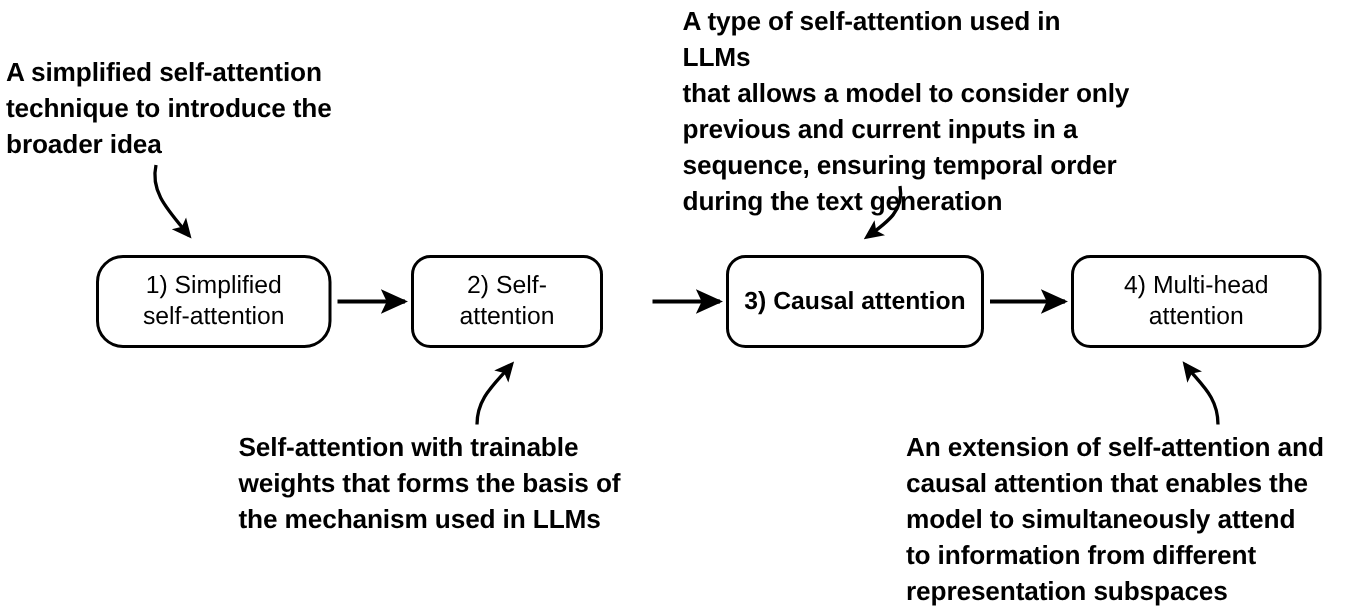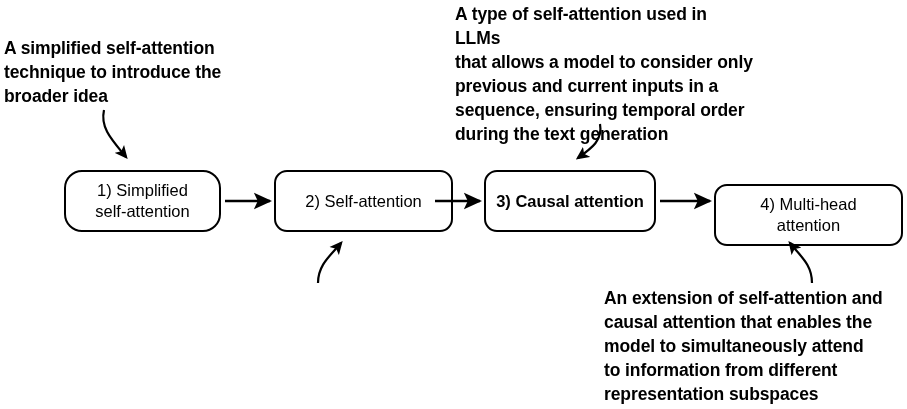--- a/index.html
+++ b/index.html
@@ -45,23 +45,23 @@
     text-align: center;
     font-family: "Liberation Sans", sans-serif;
     font-weight: normal;
     font-size: 16.5px;
     line-height: 21px;
     color: #000000;
     white-space: pre-line;
     padding: 0 6px;
   }
   #box-1 { left: 64px;  top: 170px; width: 157px; height: 62px; border-radius: 18px; }
-  #box-2 { left: 274px; top: 170px; width: 179px; height: 62px; }
+  #box-2 { left: 274px; top: 170px; width: 128px; height: 62px; }
   #box-3 { left: 484px; top: 170px; width: 172px; height: 62px; font-weight: bold; }
-  #box-4 { left: 714px; top: 184px; width: 189px; height: 62px; }
+  #box-4 { left: 714px; top: 170px; width: 167px; height: 62px; }
 
   
   #arrows {
     position: absolute;
     left: 0;
     top: 0;
     width: 907px;
     height: 409px;
     pointer-events: none;
   }
@@ -74,20 +74,23 @@
   <div class="annotation" id="ann-causal">A type of self-attention used in LLMs
 that allows a model to consider only
 previous and current inputs in a
 sequence, ensuring temporal order
 during the text generation</div>
 
   <div class="annotation" id="ann-simplified">A simplified self-attention
 technique to introduce the
 broader idea</div>
 
+  <div class="annotation" id="ann-selfattn">Self-attention with trainable
+weights that forms the basis of
+the mechanism used in LLMs</div>
 
   <div class="annotation" id="ann-multihead">An extension of self-attention and
 causal attention that enables the
 model to simultaneously attend
 to information from different
 representation subspaces</div>
 
   <div class="flow-box" id="box-1">1) Simplified
 self-attention</div>
 

